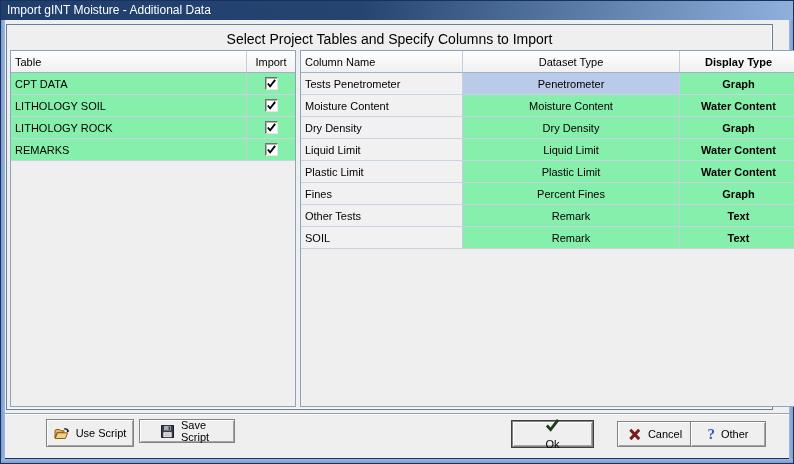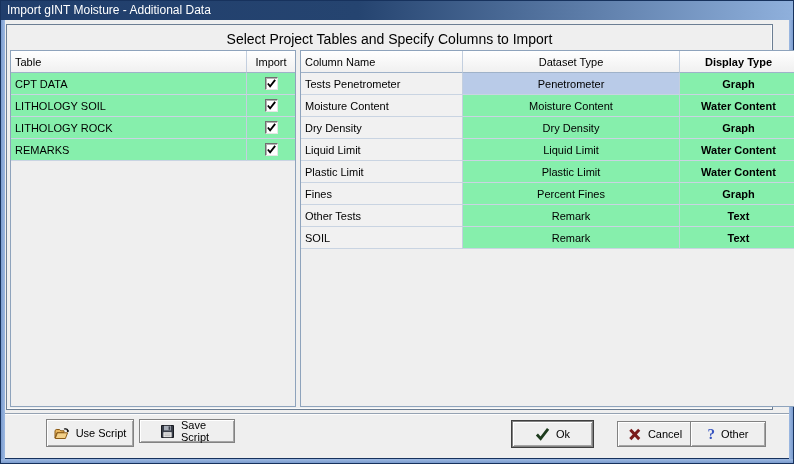--- a/index.html
+++ b/index.html
@@ -45,21 +45,21 @@
   .separator{position:absolute;left:0;top:393px;width:784px;height:2px;
              border-top:1px solid #95a2b2;border-bottom:1px solid #fdfdfd;box-sizing:border-box;}
 
   .btn{position:absolute;display:flex;align-items:center;justify-content:center;gap:6px;
        background:#efefef;border:1px solid #828282;box-sizing:border-box;
        box-shadow:inset 1px 1px 0 #ffffff,inset -1px -1px 0 #a5a5a5;
        font-size:11px;color:#000;cursor:default;}
   .btn-default{box-shadow:inset 1px 1px 0 #ffffff,inset -1px -1px 0 #a5a5a5,0 0 0 1px #3f3f3f;}
   .btn-use{left:20px;top:399px;width:88px;height:28px;margin-left:21px;}
   .btn-save{left:134px;top:399px;width:96px;height:24px;padding-left:20px;}
-  .btn-ok{left:507px;top:401px;width:81px;height:26px;}
+  .btn-ok{left:507px;top:401px;width:81px;height:26px;flex-direction:column;}
   .btn-cancel{left:600px;top:401px;width:76px;height:26px;margin-left:12px;}
   .btn-help{left:685px;top:401px;width:76px;height:26px;}
   .icon{display:inline-flex;align-items:center;justify-content:center;}
   .help-q{font-size:15px;font-weight:bold;color:#3653c0;font-family:"Liberation Serif",serif;line-height:1;}
 </style>
 </head>
 <body>
 
 <div class="window">
   <div class="titlebar">

